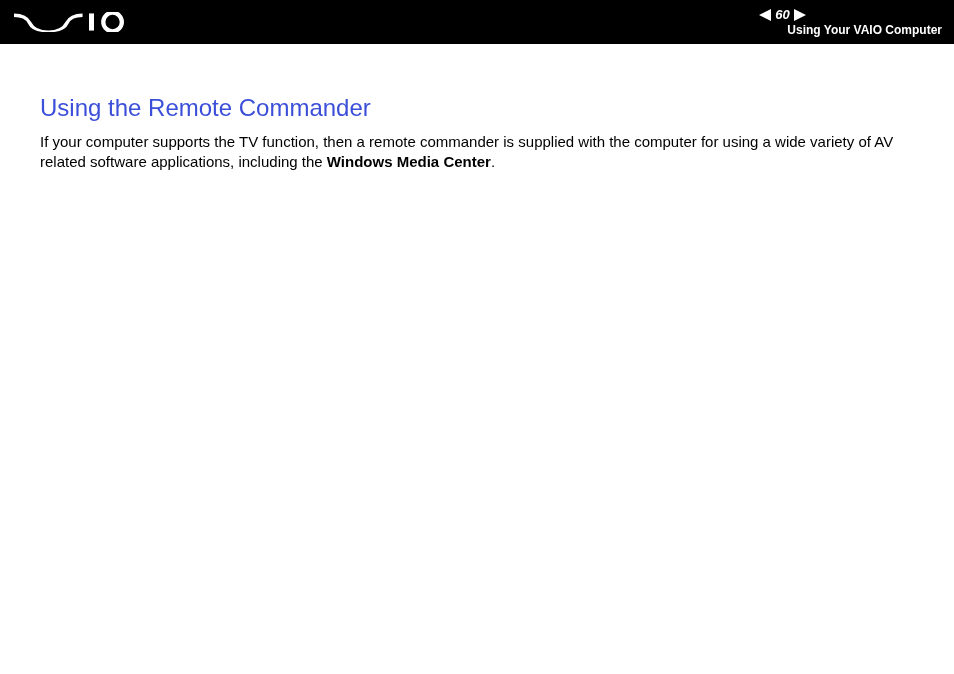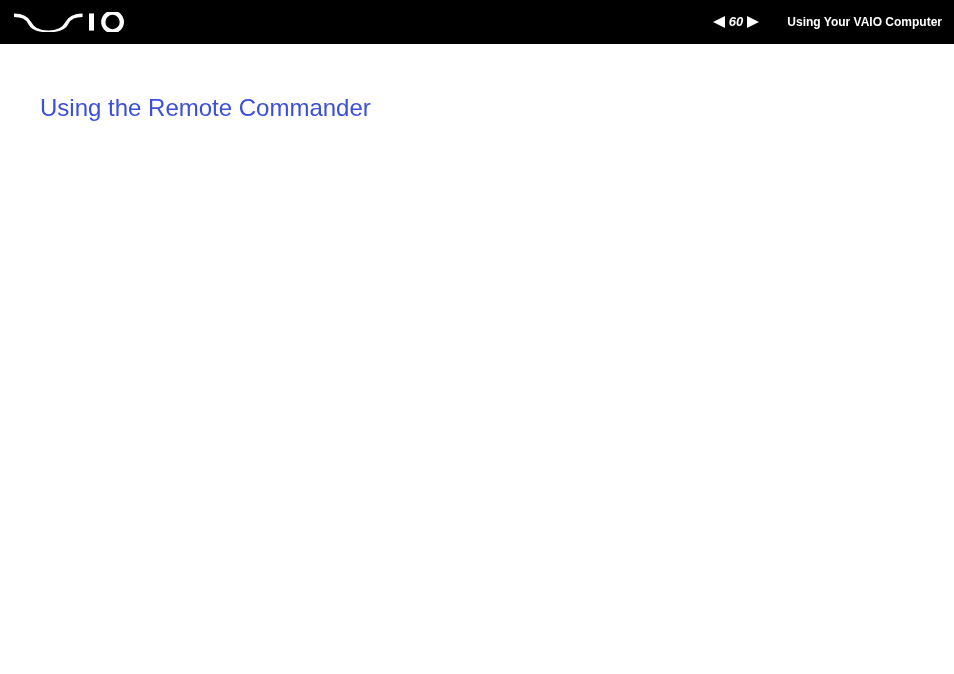--- a/index.html
+++ b/index.html
@@ -23,21 +23,22 @@
       display: flex;
       align-items: center;
       height: 100%;
     }
     .logo svg {
       height: 20px;
       width: auto;
     }
     .header-right {
       display: flex;
-      align-items: flex-end;
+      flex-direction: column;
+      align-items: flex-start;
       justify-content: center;
       line-height: 1.2;
     }
     .page-nav {
       display: flex;
       align-items: center;
       gap: 4px;
       font-size: 13px;
       font-weight: bold;
       font-style: italic;
@@ -93,13 +94,16 @@
             <polygon points="0,0 12,6 0,12" fill="#fff"></polygon>
           </svg>
       </span>
     </div>
     <div class="section-name">Using Your VAIO Computer</div>
   </div>
 </div>
 
 <div class="content">
   <h1 class="heading">Using the Remote Commander</h1>
+  <p class="body-text">
+    <span>If your computer supports the TV function, then a remote commander is supplied with the computer for using a wide variety of AV related software applications, including the </span><b>Windows Media Center</b><span>.</span>
+  </p>
 </div>
 
 </body></html>

